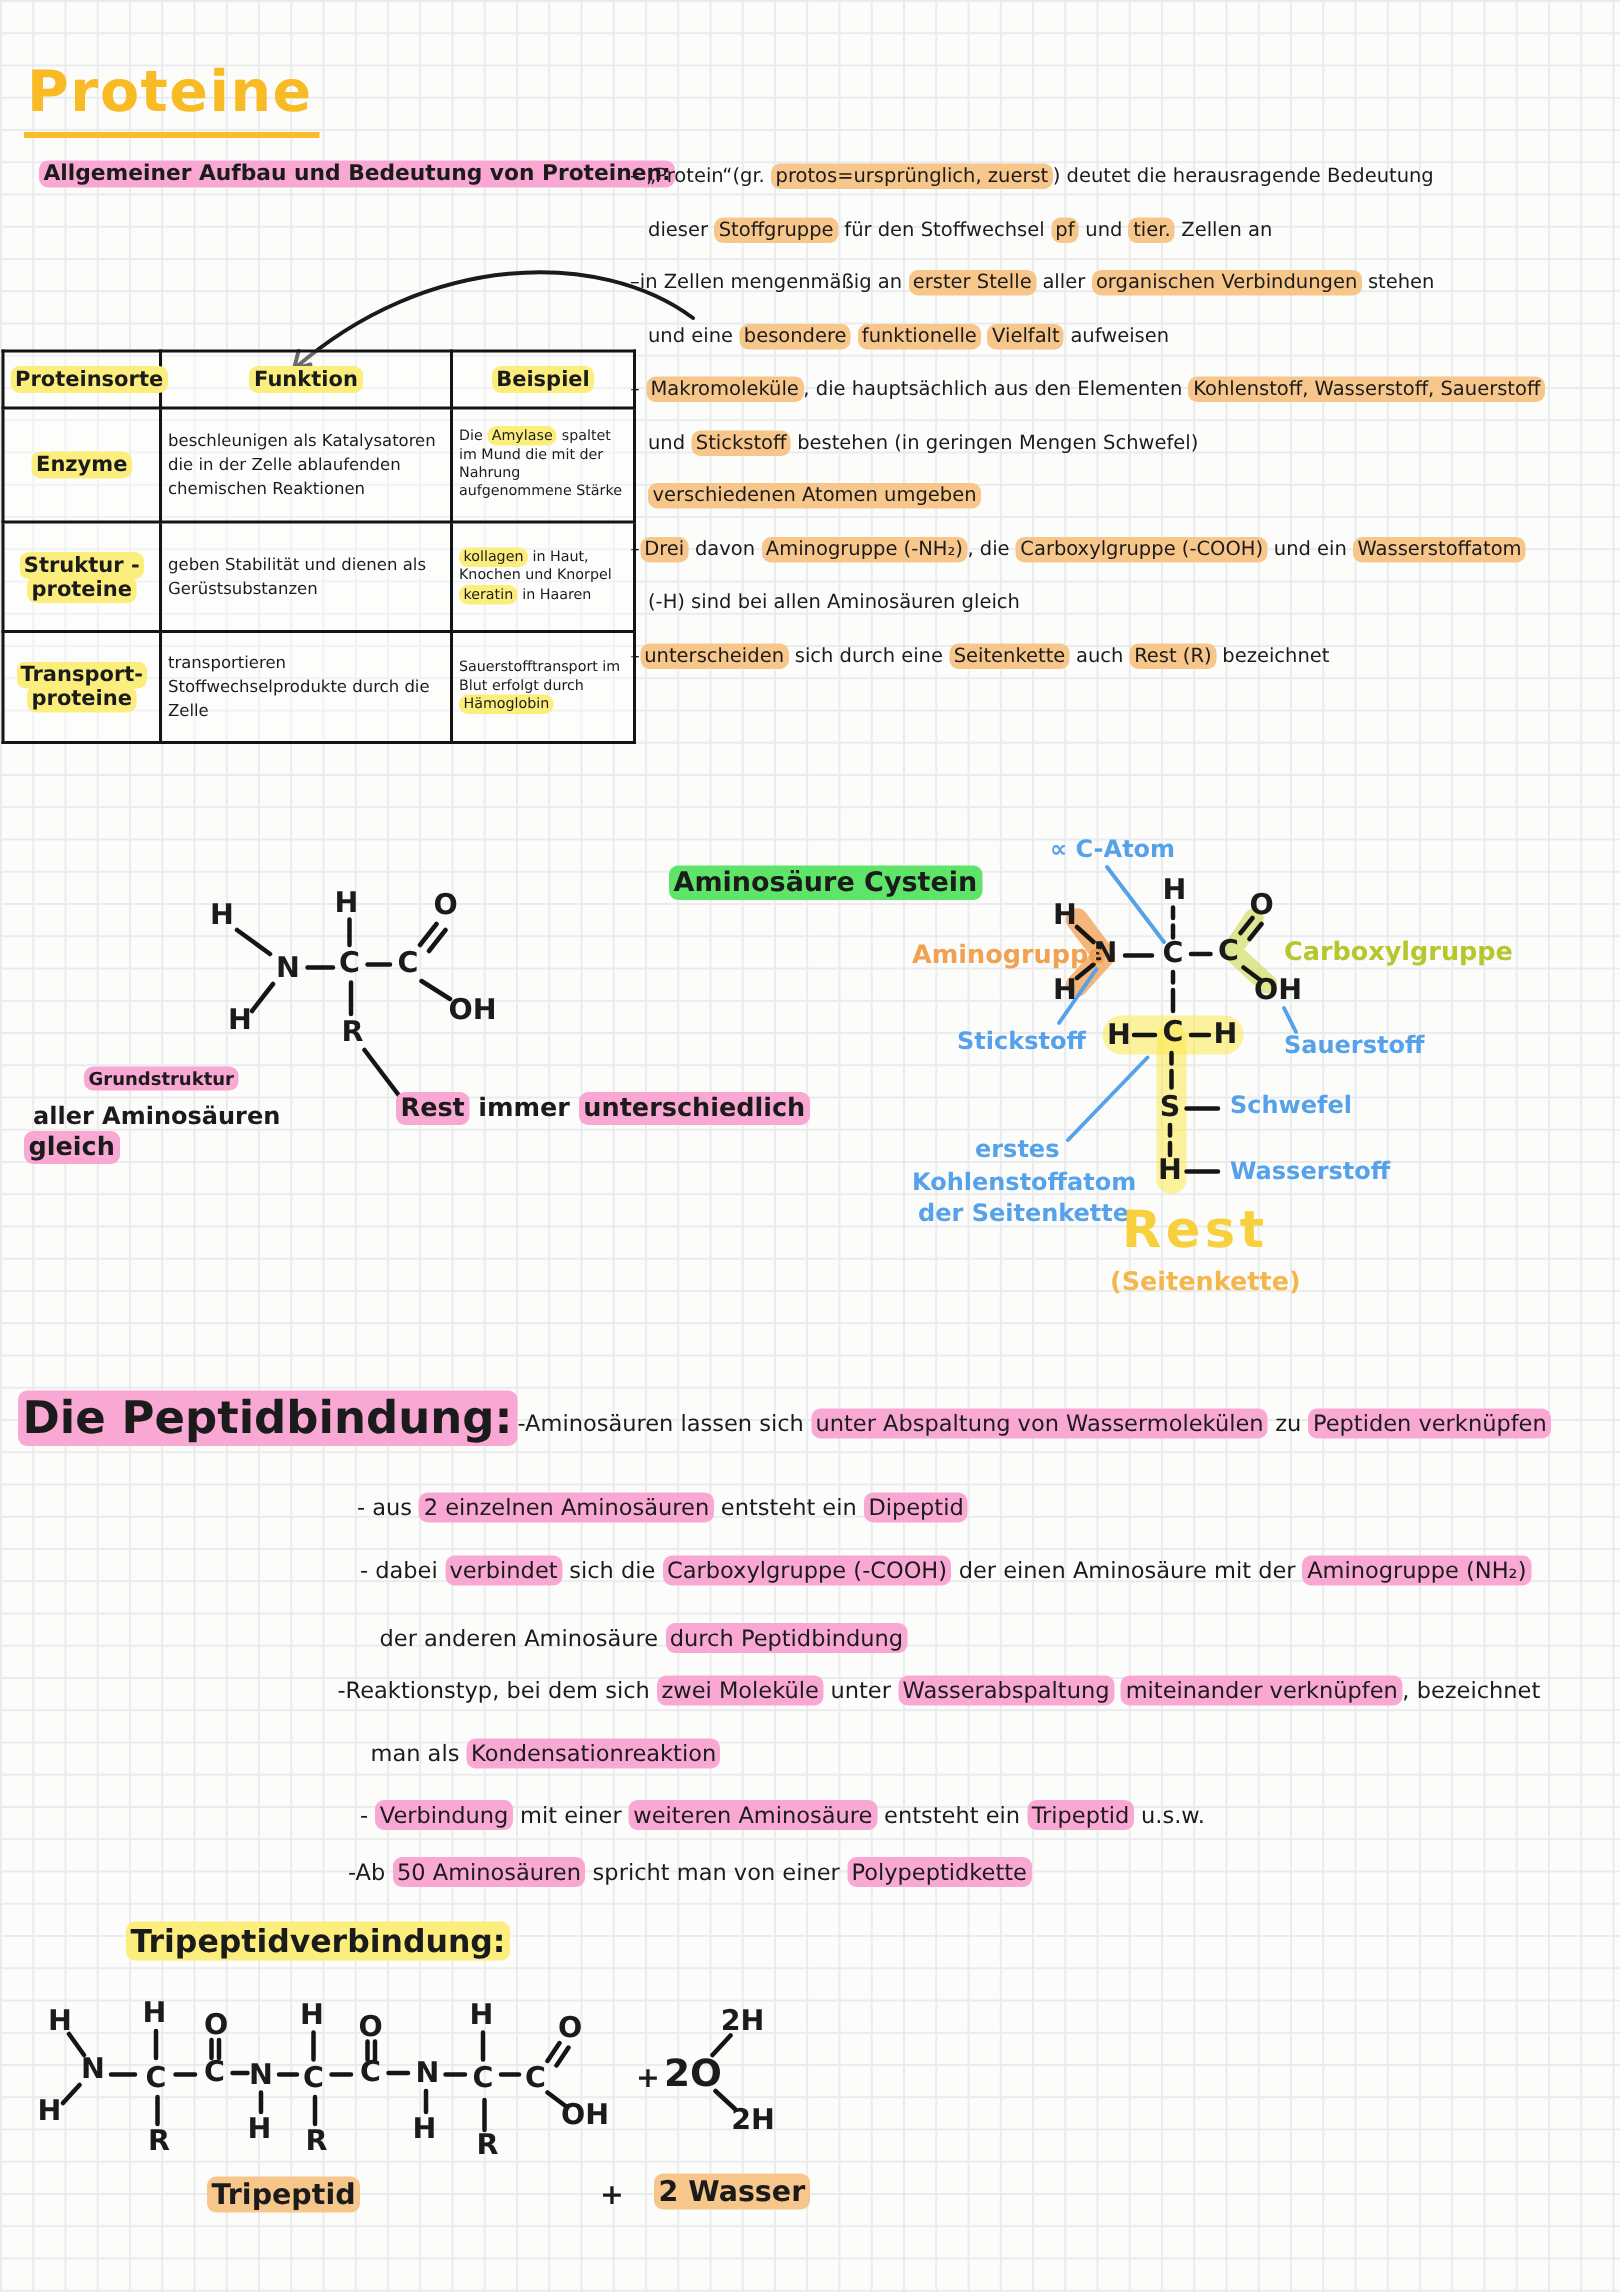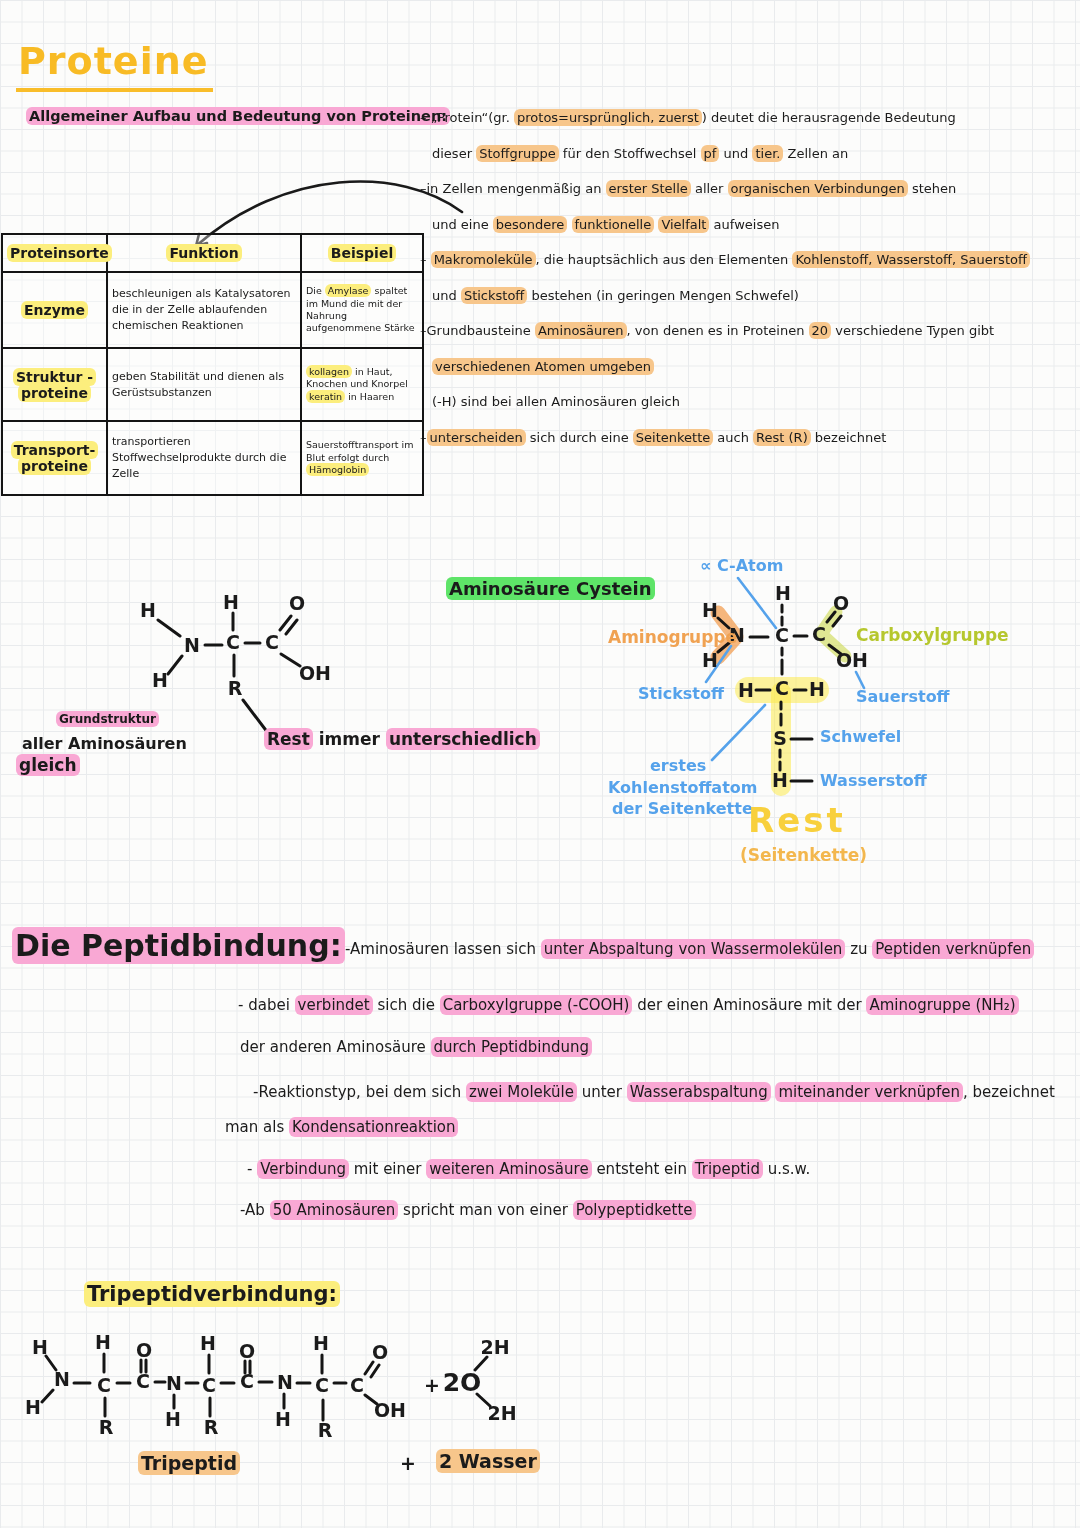--- a/index.html
+++ b/index.html
@@ -93,22 +93,22 @@
 
   <div class="abs sec1-head"><span class="hl hl-l">Allgemeiner Aufbau und Bedeutung von Proteinen:</span></div>
 
   <div class="abs intro">
       <div class="tline"><span>– „Protein“(gr. </span><span class="hl hl-o">protos=ursprünglich, zuerst</span><span>) deutet die herausragende Bedeutung</span></div>
       <div class="tline ind"><span>dieser </span><span class="hl hl-o">Stoffgruppe</span><span> für den Stoffwechsel </span><span class="hl hl-o">pf</span><span> und </span><span class="hl hl-o">tier.</span><span> Zellen an</span></div>
       <div class="tline"><span>–in Zellen mengenmäßig an </span><span class="hl hl-o">erster Stelle</span><span> aller </span><span class="hl hl-o">organischen Verbindungen</span><span> stehen</span></div>
       <div class="tline ind"><span>und eine </span><span class="hl hl-o">besondere</span><span> </span><span class="hl hl-o">funktionelle</span><span> </span><span class="hl hl-o">Vielfalt</span><span> aufweisen</span></div>
       <div class="tline"><span>– </span><span class="hl hl-o">Makromoleküle</span><span>, die hauptsächlich aus den Elementen </span><span class="hl hl-o">Kohlenstoff, Wasserstoff, Sauerstoff</span></div>
       <div class="tline ind"><span>und </span><span class="hl hl-o">Stickstoff</span><span> bestehen (in geringen Mengen Schwefel)</span></div>
-      <div class="tline"><span>–Grundbausteine </span><span class="hl hl-o">Aminosäuren</span><span>, von denen es in Proteinen </span><span class="hl hl-o">20</span><span> verschiedene Typen gibt</span></div>
       <div class="tline ind"><span class="hl hl-o">verschiedenen Atomen umgeben</span></div>
+      <div class="tline"><span>–</span><span class="hl hl-o">Drei</span><span> davon </span><span class="hl hl-o">Aminogruppe (-NH₂)</span><span>, die </span><span class="hl hl-o">Carboxylgruppe (-COOH)</span><span> und ein </span><span class="hl hl-o">Wasserstoffatom</span></div>
       <div class="tline ind"><span>(-H)  sind bei allen Aminosäuren gleich</span></div>
       <div class="tline"><span>–</span><span class="hl hl-o">unterscheiden</span><span> sich durch eine </span><span class="hl hl-o">Seitenkette</span><span> auch </span><span class="hl hl-o">Rest (R)</span><span> bezeichnet</span></div>
     </div>
 
   <table class="ptable">
     <tbody>
         <tr>
       <th style="width:95px"><span class="hl hl-y">Proteinsorte</span></th>
       <th style="width:184px"><span class="hl hl-y">Funktion</span></th>
       <th style="width:112px"><span class="hl hl-y">Beispiel</span></th>
@@ -174,20 +174,21 @@
       <span class="lbl lbl-blue" style="left: 650px; top: 756px;">erstes</span>
       <span class="lbl lbl-blue" style="left: 608px; top: 778px;">Kohlenstoffatom</span>
       <span class="lbl lbl-blue" style="left: 612px; top: 799px;">der Seitenkette</span>
       <span class="lbl lbl-rest" style="left: 748px; top: 800px;">Rest</span>
       <span class="lbl lbl-seiten" style="left: 740px; top: 845px;">(Seitenkette)</span>
     </div>
 
   <div class="abs pep-head"><span class="hl hl-l">Die Peptidbindung:</span></div>
   <div class="layer pb-list">
       <div class="tline"><span>-Aminosäuren lassen sich </span><span class="hl hl-l">unter Abspaltung von Wassermolekülen</span><span> zu </span><span class="hl hl-l">Peptiden verknüpfen</span></div>
+      <div class="tline"><span>- aus </span><span class="hl hl-l">2 einzelnen Aminosäuren</span><span> entsteht ein </span><span class="hl hl-l">Dipeptid</span></div>
       <div class="tline"><span>- dabei </span><span class="hl hl-l">verbindet</span><span> sich die </span><span class="hl hl-l">Carboxylgruppe (-COOH)</span><span> der einen Aminosäure mit  der </span><span class="hl hl-l">Aminogruppe (NH₂)</span></div>
       <div class="tline"><span>der anderen Aminosäure </span><span class="hl hl-l">durch Peptidbindung</span></div>
       <div class="tline"><span>-Reaktionstyp, bei dem sich </span><span class="hl hl-l">zwei Moleküle</span><span> unter </span><span class="hl hl-l">Wasserabspaltung</span><span> </span><span class="hl hl-l">miteinander verknüpfen</span><span>, bezeichnet</span></div>
       <div class="tline"><span>man als </span><span class="hl hl-l">Kondensationreaktion</span></div>
       <div class="tline"><span>- </span><span class="hl hl-l">Verbindung</span><span> mit einer </span><span class="hl hl-l">weiteren Aminosäure</span><span> entsteht ein </span><span class="hl hl-l">Tripeptid</span><span> u.s.w.</span></div>
       <div class="tline"><span>-Ab </span><span class="hl hl-l">50 Aminosäuren</span><span> spricht man von einer </span><span class="hl hl-l">Polypeptidkette</span></div>
     </div>
 
   <div class="abs tri-head"><span class="hl hl-y">Tripeptidverbindung:</span></div>
   <div class="layer">

